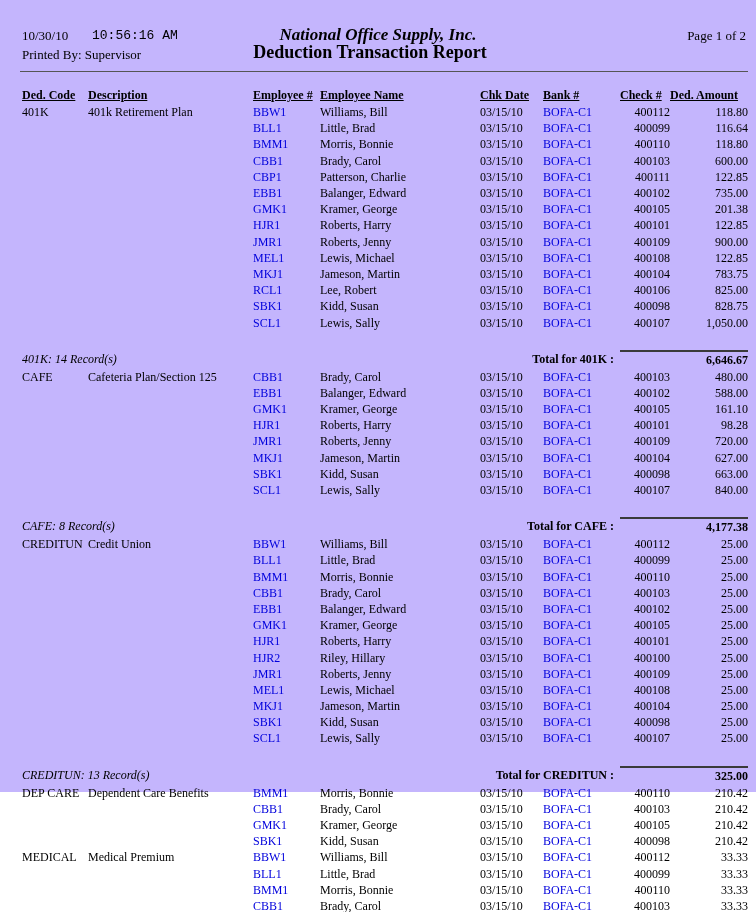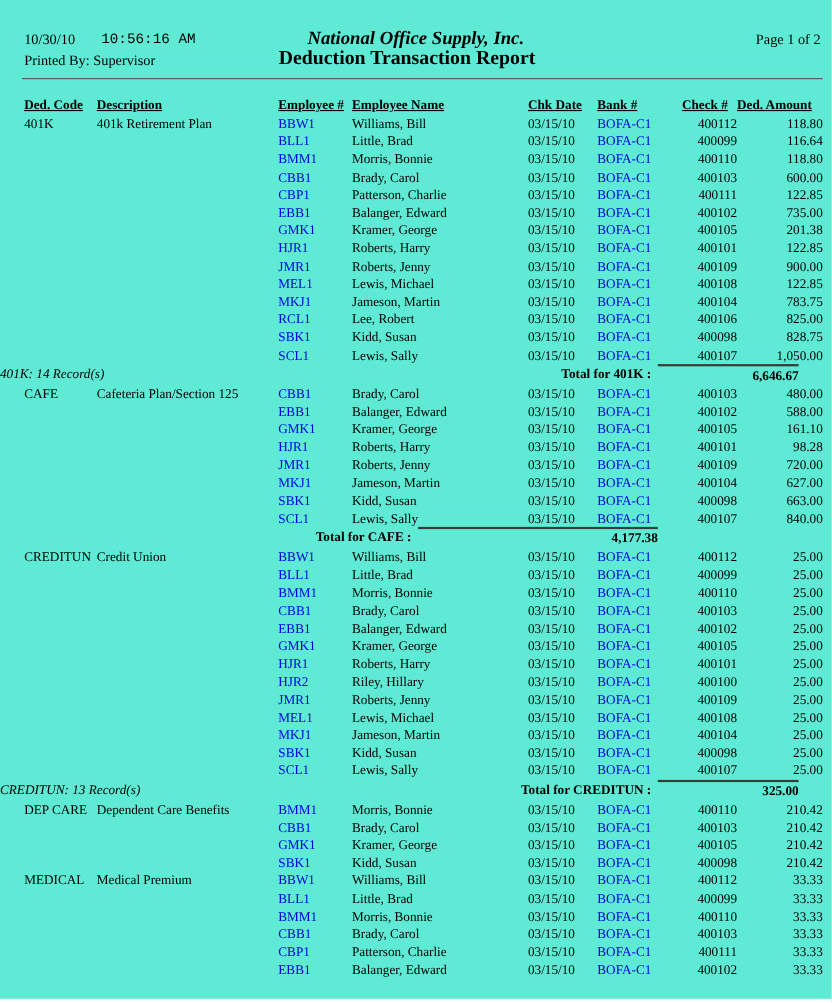--- a/index.html
+++ b/index.html
@@ -3,21 +3,21 @@
 <meta charset="utf-8">
 <style>
   * { margin:0; padding:0; box-sizing:border-box; }
   html,body { background:#fff; }
   body {
     width:756px; height:912px;
     font-family:"Liberation Serif", serif;
     color:#000;
     overflow:hidden;
   }
-  .page { position:relative; width:756px; height:908px; background:#5eead4; }
+  .page { position:relative; width:756px; height:792px; background:#c4b5fd; }
 
   
   .hd { position:absolute; font-size:13px; white-space:nowrap; }
   .date      { left:22px;  top:28px; }
   .time      { left:92px;  top:28px;font-family:Liberation Mono, monospace; }
   .printedby { left:22px;  top:47px; }
   .pageinfo  { right:10px; top:28px; }
   .company   { left:0; right:0; top:25px; text-align:center; font-weight:bold; font-size:17px;font-style:italic; }
   .title     { left:0; right:16px; top:42px; text-align:center; font-weight:bold; font-size:18px; }
   .rule      { position:absolute; top:71px; left:20px; width:728px; border-top:1px solid #555; }
@@ -40,21 +40,21 @@
   .trow  { height:16.2px; }
   .cell  { font-size:12px; line-height:1; white-space:nowrap; }
   .code  { font-weight:normal; }
   .link  { color:#0000DC; }
   .check, .amt { text-align:right; }
 
   
   .frow {
     display:grid;
     grid-template-columns:380px 218px 128px;
-    height:18px; align-items:center; margin-bottom:1px;
+    padding-left:22px; height:18px; align-items:center; margin-bottom:1px;margin-top:19px;
   }
   .fcell   { font-size:12px; line-height:1; white-space:nowrap; }
   .records { font-style:italic; }
   .tlabel  { font-weight:bold; text-align:right; padding-right:6px;font-family:Liberation Serif, serif; }
   .tamt    {
     font-weight:bold; height:100%;
     border-top:2px solid #3a3a3a;
     display:flex; align-items:center; justify-content:flex-end;
   }
 </style>
@@ -301,20 +301,21 @@
         <span class="cell code"></span>
         <span class="cell desc"></span>
         <span class="cell link">SCL1</span>
         <span class="cell name">Lewis, Sally</span>
         <span class="cell date">03/15/10</span>
         <span class="cell link">BOFA-C1</span>
         <span class="cell check">400107</span>
         <span class="cell amt">840.00</span>
       </div>
       <div class="frow">
+        <span class="fcell records">CAFE: 8 Record(s)</span>
         <span class="fcell tlabel">Total for CAFE :</span>
         <span class="fcell tamt">4,177.38</span>
       </div>
       <div class="trow">
         <span class="cell code">CREDITUN</span>
         <span class="cell desc">Credit Union</span>
         <span class="cell link">BBW1</span>
         <span class="cell name">Williams, Bill</span>
         <span class="cell date">03/15/10</span>
         <span class="cell link">BOFA-C1</span>

